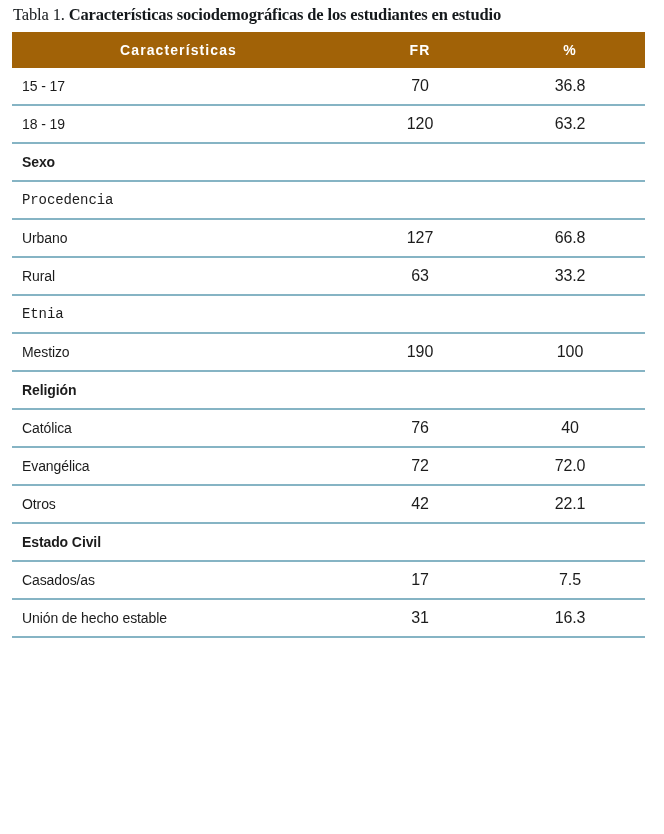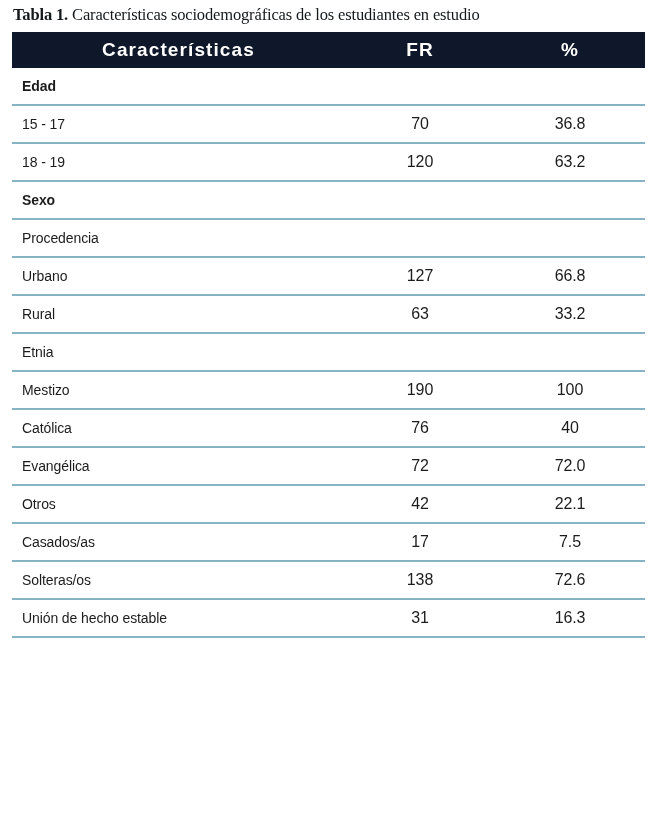--- a/index.html
+++ b/index.html
@@ -29,43 +29,43 @@
     font-family: "Liberation Serif", "DejaVu Serif", serif;
     font-size: 16.5px;
     line-height: 30px;
     height: 32px;
     color: #15191c;
     white-space: nowrap;
     letter-spacing: -0.15px;
     padding-left: 1px;
   }
   .table-caption .caption-label {
-    font-weight: bold;
+    font-weight: normal;
     margin-top: 40px;
   }
   .table-caption .caption-text {
-    font-weight: normal;
+    font-weight: bold;
   }
 
   
   .table {
     width: 633px;
     border-collapse: collapse;
     table-layout: fixed;
   }
 
   .col-char { width: 333px; }
   .col-fr   { width: 150px; }
   .col-pct  { width: 150px; }
 
   thead th {
-    background: #0f172a;
+    background: #a16207;
     color: #ffffff;
     font-weight: bold;
-    font-size: 19px;
+    font-size: 14px;
     letter-spacing: 1.1px;
     height: 36px;
     padding: 0;
     border: 0;
     text-align: center;
     vertical-align: middle;
   }
   thead th.h-char { padding-right: 0px; }
 
   tbody tr {
@@ -84,21 +84,21 @@
     text-align: left;
     padding-left: 10px;
   }
   tbody td.c-num {
     text-align: center;
     font-size: 16px;
   }
 
   
   tr.section td.c-char { font-weight: bold; }
-  tr.section-plain td.c-char { font-weight: normal; }
+  tr.section-plain td.c-char { font-weight: normal; font-family: Liberation Mono, monospace; }
 </style>
 </head>
 <body>
 
 <div class="page">
 
   <div class="table-caption">
     <span class="caption-label">Tabla 1.</span><span class="caption-text"> Características sociodemográficas de los estudiantes en estudio</span>
   </div>
 
@@ -109,25 +109,20 @@
       <col class="col-pct">
     </colgroup>
     <thead>
       <tr>
         <th class="h-char">Características</th>
         <th>FR</th>
         <th>%</th>
       </tr>
     </thead>
     <tbody id="table-body">
-        <tr class="section">
-          <td class="c-char">Edad</td>
-          <td class="c-num"></td>
-          <td class="c-num"></td>
-        </tr>
         <tr class="data-row">
           <td class="c-char">15 - 17</td>
           <td class="c-num">70</td>
           <td class="c-num">36.8</td>
         </tr>
         <tr class="data-row">
           <td class="c-char">18 - 19</td>
           <td class="c-num">120</td>
           <td class="c-num">63.2</td>
         </tr>
@@ -154,44 +149,49 @@
         <tr class="section-plain">
           <td class="c-char">Etnia</td>
           <td class="c-num"></td>
           <td class="c-num"></td>
         </tr>
         <tr class="data-row">
           <td class="c-char">Mestizo</td>
           <td class="c-num">190</td>
           <td class="c-num">100</td>
         </tr>
+        <tr class="section">
+          <td class="c-char">Religión</td>
+          <td class="c-num"></td>
+          <td class="c-num"></td>
+        </tr>
         <tr class="data-row">
           <td class="c-char">Católica</td>
           <td class="c-num">76</td>
           <td class="c-num">40</td>
         </tr>
         <tr class="data-row">
           <td class="c-char">Evangélica</td>
           <td class="c-num">72</td>
           <td class="c-num">72.0</td>
         </tr>
         <tr class="data-row">
           <td class="c-char">Otros</td>
           <td class="c-num">42</td>
           <td class="c-num">22.1</td>
         </tr>
+        <tr class="section">
+          <td class="c-char">Estado Civil</td>
+          <td class="c-num"></td>
+          <td class="c-num"></td>
+        </tr>
         <tr class="data-row">
           <td class="c-char">Casados/as</td>
           <td class="c-num">17</td>
           <td class="c-num">7.5</td>
-        </tr>
-        <tr class="data-row">
-          <td class="c-char">Solteras/os</td>
-          <td class="c-num">138</td>
-          <td class="c-num">72.6</td>
         </tr>
         <tr class="data-row">
           <td class="c-char">Unión de hecho estable</td>
           <td class="c-num">31</td>
           <td class="c-num">16.3</td>
         </tr>
       </tbody>
   </table>
 
 </div>

